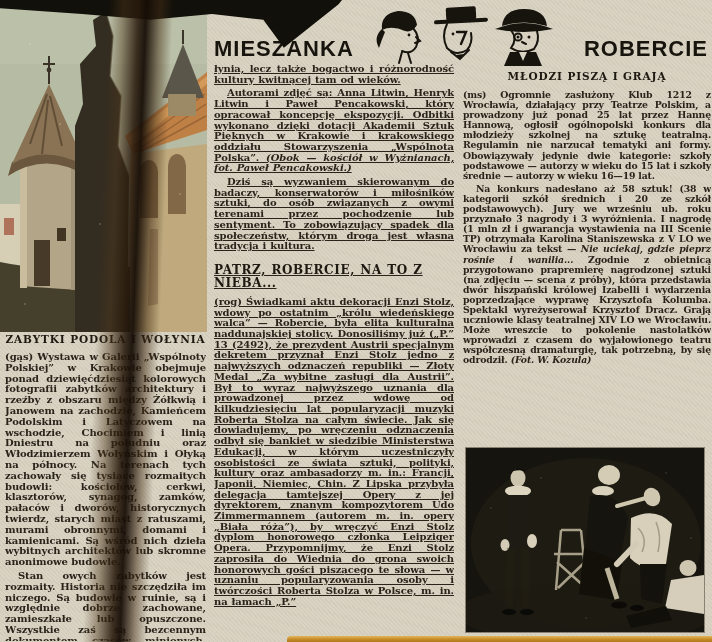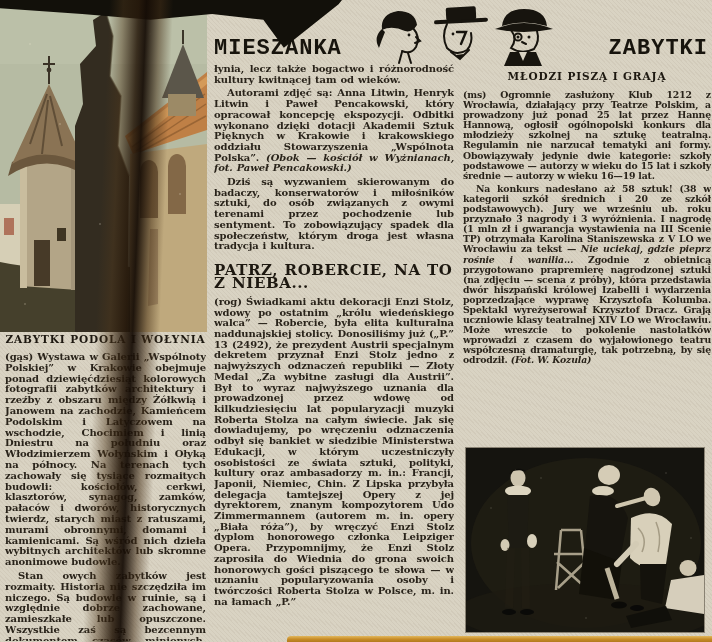--- a/index.html
+++ b/index.html
@@ -36,51 +36,51 @@
       rgba(78,55,28,.45) 22%,
       rgba(40,26,12,.88) 46%,
       rgba(22,13,6,.95) 58%,
       rgba(70,48,24,.5) 80%,
       rgba(90,65,35,0) 100%);
     pointer-events:none;
   }
   
   .masthead-left,.masthead-right{
     position:absolute;top:36px;z-index:3;
-    font-family:Liberation Mono, monospace;
+    font-family:Liberation Sans, sans-serif;
     font-weight:bold;font-size:22px;letter-spacing:1px;color:#17140d;
     transform:scaleY(1.02);
   }
   .masthead-left{left:214px;}
   .masthead-right{right:4px;}
   .hats{position:absolute;left:372px;top:4px;width:198px;height:62px;z-index:3;}
   .hats svg{display:block;width:100%;height:100%;}
 
   
   .col{position:absolute;text-align:justify;overflow:hidden;z-index:2;}
   .col p{margin:0 0 3px 0;text-indent:13px;}
   .col p.noindent{text-indent:0;}
   .col-left{
     left:5px;top:333px;width:201px;height:308px;
     font-size:10px;line-height:10.8px;font-weight:bold;letter-spacing:-0.1px;
   }
   .col-mid{
     left:214px;top:64px;width:240px;height:572px;
-    font-size:10px;line-height:10.7px;font-weight:bold;letter-spacing:-0.1px;word-spacing:0.6px;
+    font-size:10px;line-height:10.7px;font-weight:bold;letter-spacing:-0.1px;word-spacing:0.6px;text-decoration:underline;
   }
   .col-right{
     left:463px;top:70px;width:248px;height:382px;
     font-size:9.3px;line-height:10.1px;font-weight:bold;letter-spacing:-0.15px;
   }
   .kicker{
     font-weight:bold;color:#1d1810;text-align:center;
     font-size:10.5px;letter-spacing:0.9px;margin:0 0 7px 0;line-height:13px;
   }
   .kicker.left-head{font-size:10.5px;margin-bottom:6px;}
-  .kicker.mid-head{text-align:left;font-size:15px;letter-spacing:0.6px;margin:12px 0 7px 0;}
+  .kicker.mid-head{text-align:left;font-size:12px;letter-spacing:0.6px;margin:12px 0 7px 0;}
   em{font-style:italic;}
   
   .bw-photo{
     position:absolute;left:466px;top:448px;width:238px;height:184px;z-index:2;
     outline:1px solid rgba(60,52,38,.5);
   }
   .bw-photo svg{display:block;width:100%;height:100%;}
   
   .accent-strip{
     position:absolute;left:287px;top:636px;width:425px;height:6px;z-index:2;
@@ -138,21 +138,21 @@
           <circle cx="150" cy="30" r="1"></circle>
           <circle cx="180" cy="190" r="1"></circle>
         <circle cx="60" cy="120" r="1"></circle>
           <circle cx="100" cy="220" r="1"></circle>
           <circle cx="25" cy="300" r="1"></circle>
       </g>
     </svg>
   </div>
 
   <div class="masthead-left">MIESZANKA</div>
-  <div class="masthead-right">ZABYTKI</div>
+  <div class="masthead-right">ROBERCIE</div>
   <div class="hats">
     <svg viewBox="0 0 198 62">
       <g fill="none" stroke="#17140e" stroke-width="2" stroke-linecap="round">
 
         <path d="M10,26 Q8,10 26,7 Q43,7 45,21 Q40,29 33,27 Q20,21 10,26 Z" fill="#17140e" stroke="none"></path>
         <path d="M10,25 Q1,33 7,44 Q10,35 13,28 Z" fill="#17140e" stroke="none"></path>
         <path d="M41,24 Q49,33 44,43 Q39,51 30,47"></path>
         <path d="M44,33 L48,37 L43,39"></path>
         <circle cx="37" cy="31" r="1.4" fill="#17140e" stroke="none"></circle>
         <path d="M30,48 L27,59 M36,49 L39,59"></path>

